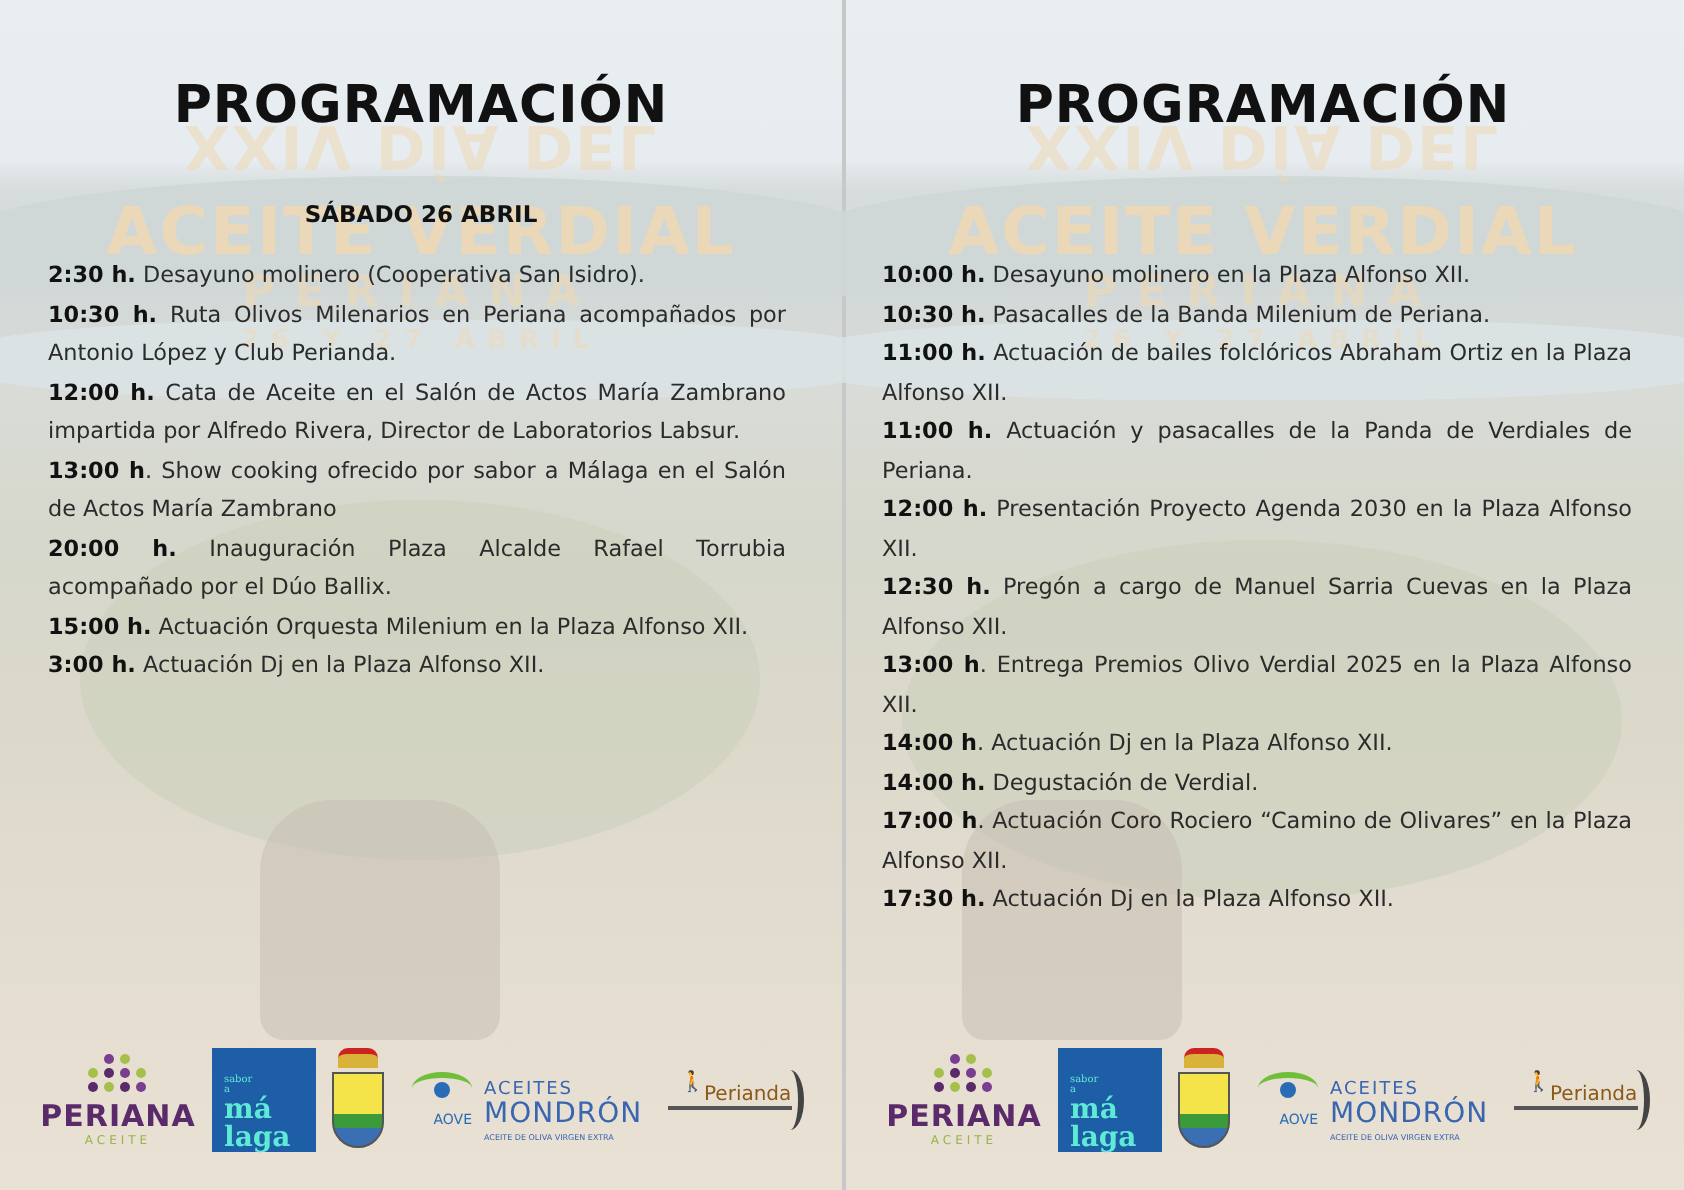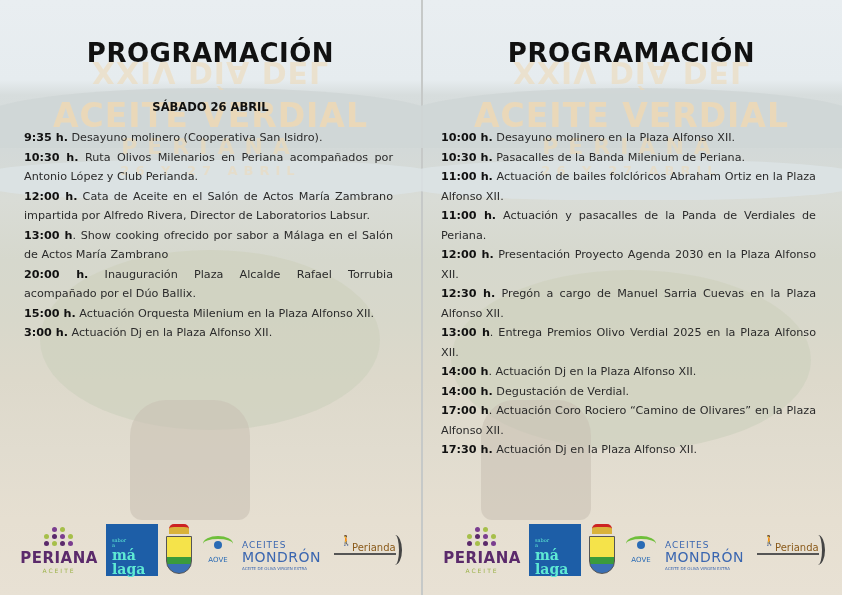--- a/index.html
+++ b/index.html
@@ -72,21 +72,21 @@
     display: flex; flex-direction: column; justify-content: flex-end; padding-left: 6px;
     font-family: "DejaVu Serif", serif; line-height: 1;
   }
   .malaga-small { font-size: 5px; }
   .malaga-big { font-size: 14px; font-weight: bold; }
 
   .logo-shield { width: 30px; height: 52px; position: relative; }
   .shield-crown { position: absolute; top: 0; left: 5px; width: 20px; height: 10px; background: #d9b23a; border-radius: 5px 5px 0 0; border-top: 3px solid #c22; }
   .shield-body { position: absolute; top: 12px; left: 2px; width: 26px; height: 38px; border: 1.5px solid #555; border-radius: 0 0 13px 13px; background: linear-gradient(#f5e34a 0 55%, #3b9b3b 55% 75%, #3a6fb4 75%); }
 
-  .logo-aove { width: 36px; display: flex; flex-direction: column; align-items: center; }
+  .logo-aove { width: 36px; display: flex; flex-direction: column; align-items: flex-end; }
   .eye { width: 30px; height: 16px; border-top: 3px solid #6fbf3a; border-radius: 50% 50% 0 0; position: relative; }
   .eye::after { content: ""; position: absolute; left: 11px; top: 2px; width: 8px; height: 8px; border-radius: 50%; background: #2a6bb5; }
   .aove-text { font-size: 7px; color: #2a6bb5; margin-top: 4px; }
 
   .logo-mondron { width: 86px; color: #3a66b0; line-height: 1; }
   .mondron-1 { font-size: 9px; letter-spacing: 1px; margin-top: 12px; }
   .mondron-2 { font-size: 14px; letter-spacing: 0.5px; }
   .mondron-3 { font-size: 4px; margin-top: 3px; }
 
   .logo-perianda { width: 70px; height: 34px; position: relative; }
@@ -106,21 +106,21 @@
 
   <div class="watermark wm1">XXIV DÍA DEL</div>
   <div class="watermark wm2">ACEITE VERDIAL</div>
   <div class="watermark wm3">PERIANA</div>
   <div class="watermark wm4">26 Y 27 ABRIL</div>
 
   <div class="title">PROGRAMACIÓN</div>
   <div class="day">SÁBADO 26 ABRIL</div>
 
   <div class="events">
-    <p class="event"><span class="time">9:35 h.</span><span> Desayuno molinero (Cooperativa San Isidro).</span></p>
+    <p class="event"><span class="time">2:30 h.</span><span> Desayuno molinero (Cooperativa San Isidro).</span></p>
     <p class="event"><span class="time">10:30 h.</span><span> Ruta Olivos Milenarios en Periana acompañados por Antonio López y Club Perianda.</span></p>
     <p class="event"><span class="time">12:00 h.</span><span> Cata de Aceite en el Salón de Actos María Zambrano impartida por Alfredo Rivera, Director de Laboratorios Labsur.</span></p>
     <p class="event"><span class="time">13:00 h</span><span>. Show cooking ofrecido por sabor a Málaga en el Salón de Actos María Zambrano</span></p>
     <p class="event"><span class="time">20:00 h.</span><span> Inauguración Plaza Alcalde Rafael Torrubia acompañado por el Dúo Ballix.</span></p>
     <p class="event"><span class="time">15:00 h.</span><span> Actuación Orquesta Milenium en la Plaza Alfonso XII.</span></p>
     <p class="event"><span class="time">3:00 h.</span><span> Actuación Dj en la Plaza Alfonso XII.</span></p>
   </div>
 
   <div class="logos">
     <div class="logo-periana">

